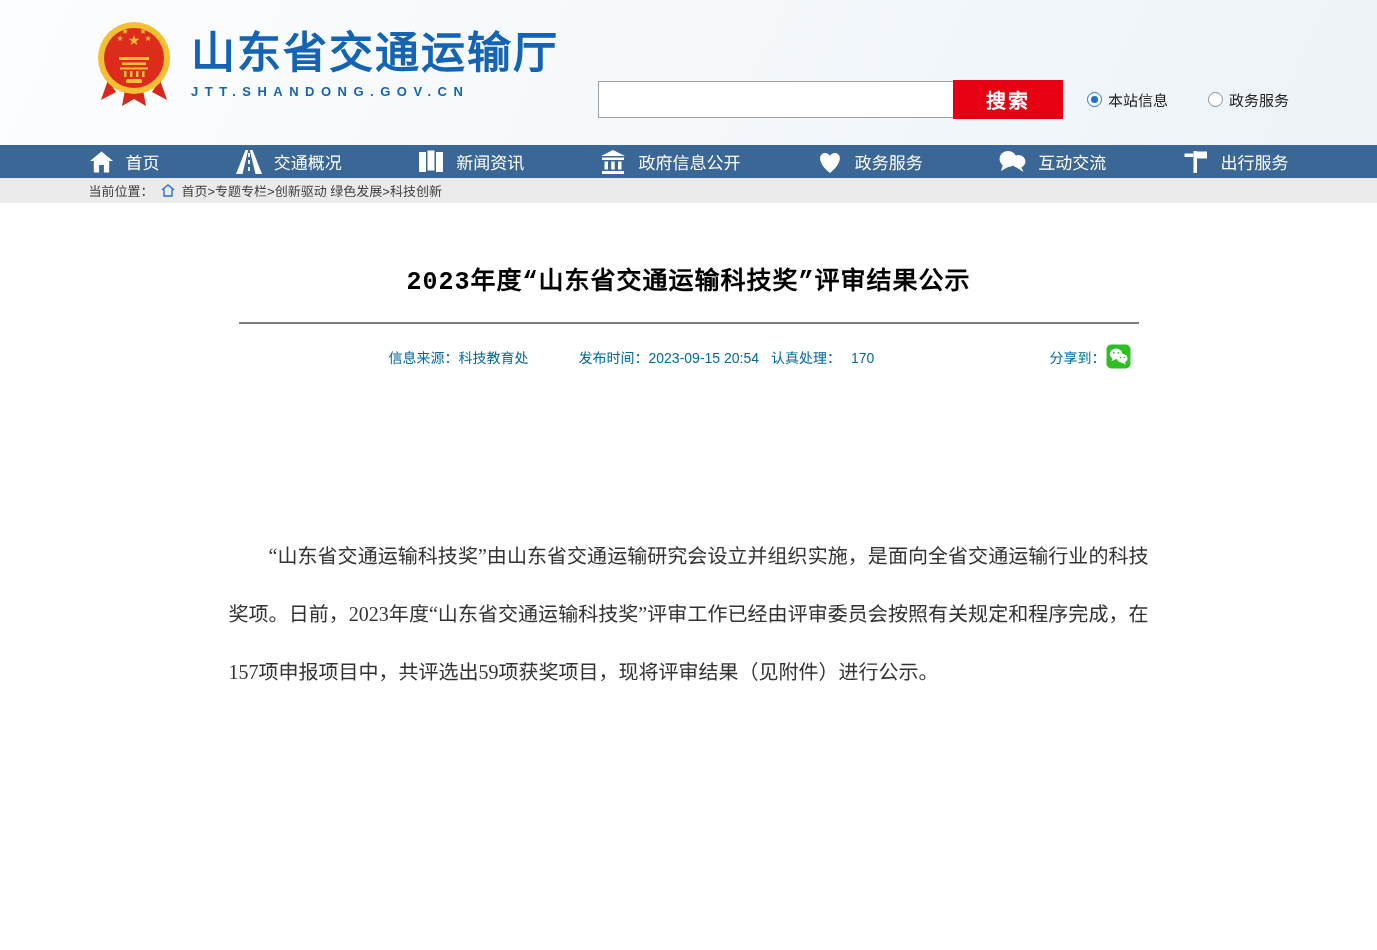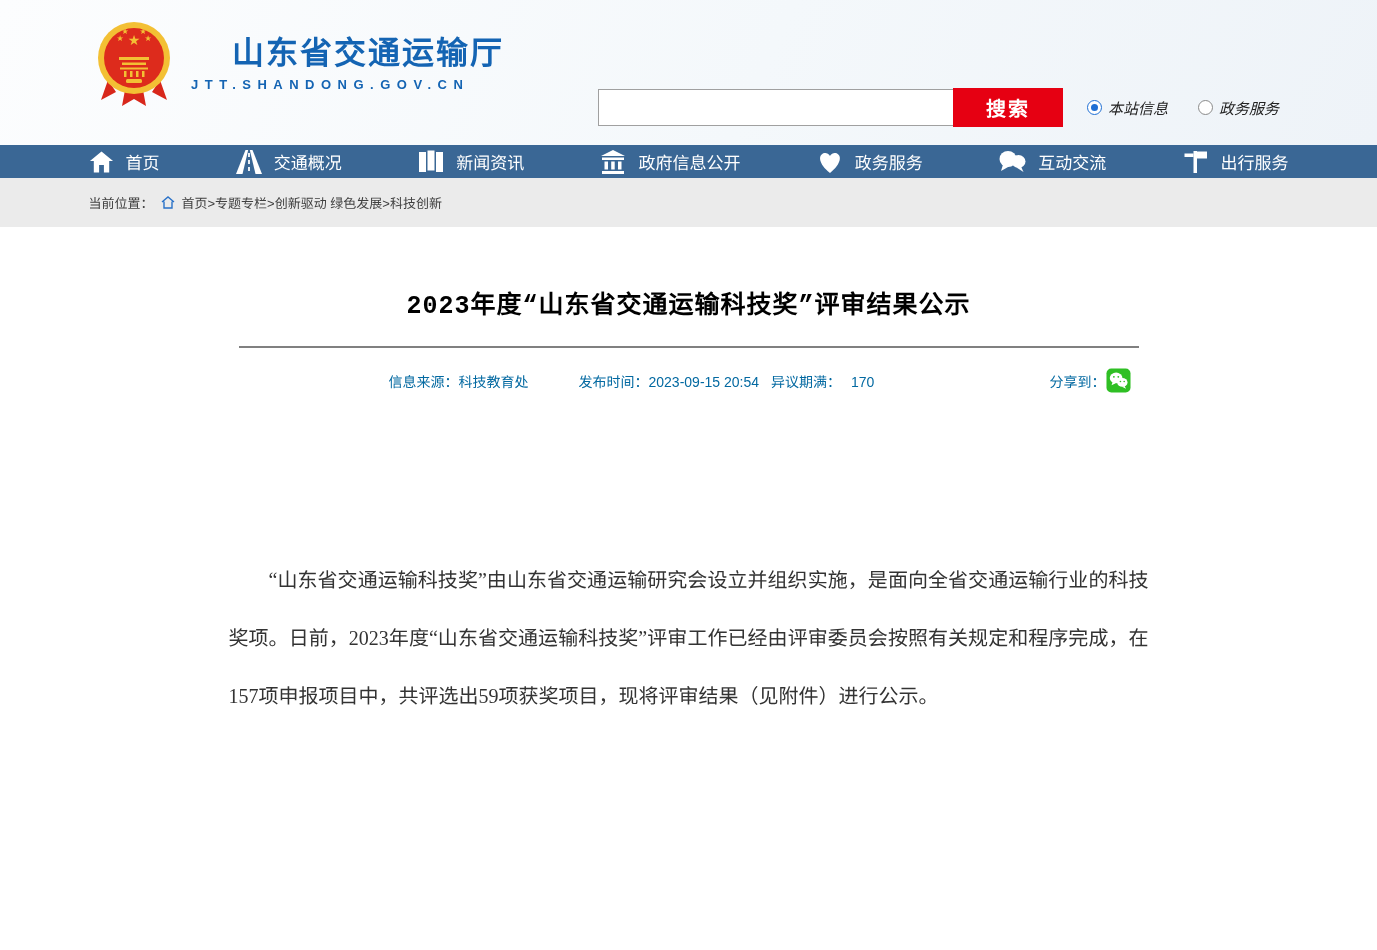--- a/index.html
+++ b/index.html
@@ -19,38 +19,37 @@
   .brand {
     position: absolute;
     left: 95px;
     top: 20px;
     display: flex;
     align-items: center;
     cursor: pointer;
   }
   .brand-text { margin-left: 18px; }
   .site-name {
-    font-size: 32px;
+    font-size: 44px;
     font-weight: 700;
     color: #1464b3;
     letter-spacing: 2px;
     line-height: 1.1;
-    margin-left: 41px;
   }
   .site-domain {
     margin-top: 6px;
     font-size: 13px;
     font-weight: 700;
     color: #1464b3;
     letter-spacing: 6.5px;
   }
   .search-block {
     position: absolute;
     left: 598px;
-    top: 88px;
+    top: 80px;
     display: flex;
     align-items: center;
   }
   .search-input {
     width: 355px;
     height: 37px;
     border: 1px solid #a0a0a0;
     border-right: none;
     background: #ffffff;
     padding: 0 10px;
@@ -65,22 +64,21 @@
     border: none;
     font-size: 20px;
     font-weight: 700;
     letter-spacing: 2px;
     cursor: pointer;
   }
   .scope-group {
     display: flex;
     align-items: center;
     margin-left: 24px;
-    gap: 30px;
-    font-style: italic;
+    gap: 40px;
   }
   .scope-option {
     display: flex;
     align-items: center;
     gap: 6px;
     font-size: 15px;
     color: #222222;
     cursor: pointer;
     white-space: nowrap;
   }
@@ -117,21 +115,21 @@
     align-items: center;
     gap: 12px;
     color: #ffffff;
     font-size: 17px;
     cursor: pointer;
     white-space: nowrap;
   }
   .nav-item svg { display: block; }
 
   
-  .breadcrumb-bar { height: 49px; background: #ebebeb; }
+  .breadcrumb-bar { height: 25px; background: #ebebeb; }
   .breadcrumb {
     width: 1200px;
     margin: 0 auto;
     height: 100%;
     display: flex;
     align-items: center;
     gap: 7px;
     font-size: 13px;
     color: #404040;
   }
@@ -306,21 +304,21 @@
 <main class="content">
   <h1 class="article-title">2023年度“山东省交通运输科技奖”评审结果公示</h1>
   <hr class="title-rule">
 
   <div class="meta-row">
     <span>
       <span>信息来源：</span><span>科技教育处</span>
     </span>
     <span class="meta-publish">
       <span>发布时间：</span><span>2023-09-15 20:54</span>
-      <span class="meta-views">异议期满：</span><span class="meta-views-value">170</span>
+      <span class="meta-views">认真处理：</span><span class="meta-views-value">170</span>
     </span>
     <span class="share-group">
       <span>分享到：</span>
       <span class="share-wechat">
         <svg width="25" height="25" viewBox="0 0 26 26">
           <rect x="0.5" y="0.5" width="25" height="25" rx="5" fill="#2fbf24"></rect>
           <ellipse cx="10.5" cy="10.3" rx="6.6" ry="5.5" fill="#ffffff"></ellipse>
           <polygon points="6.8,14.6 5.8,18 10,15.8" fill="#ffffff"></polygon>
           <circle cx="8.2" cy="9.2" r="0.95" fill="#2fbf24"></circle>
           <circle cx="12.8" cy="9.2" r="0.95" fill="#2fbf24"></circle>

